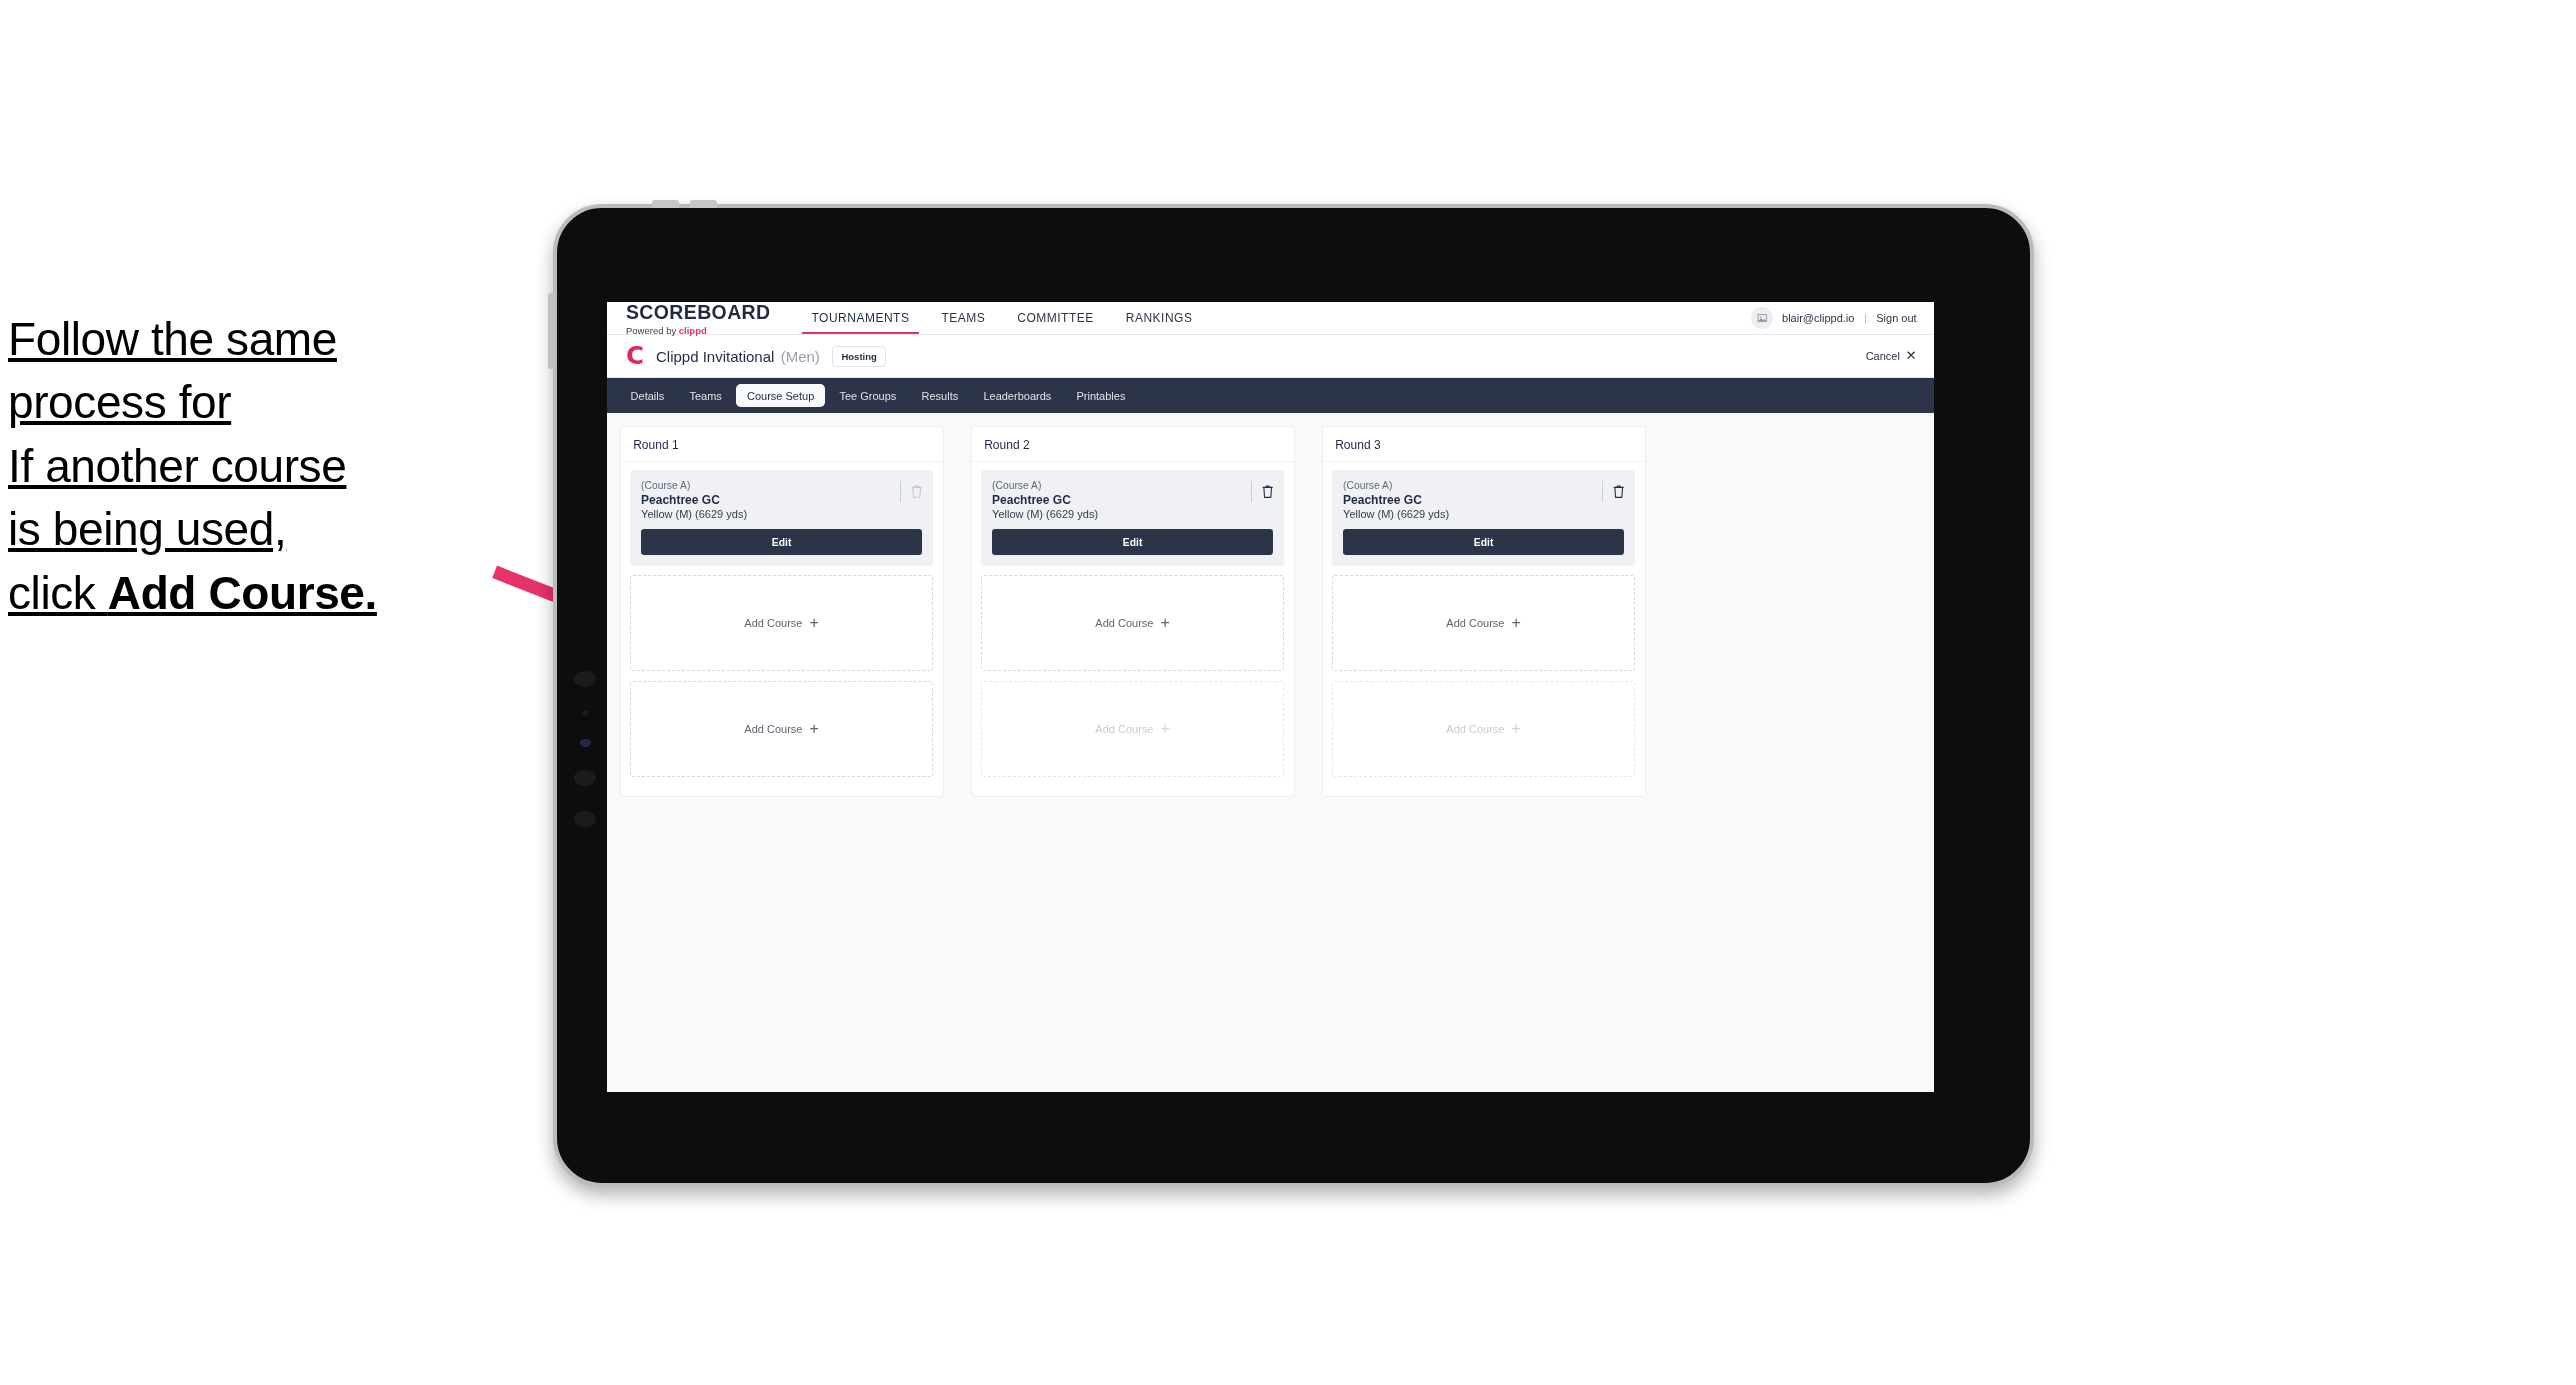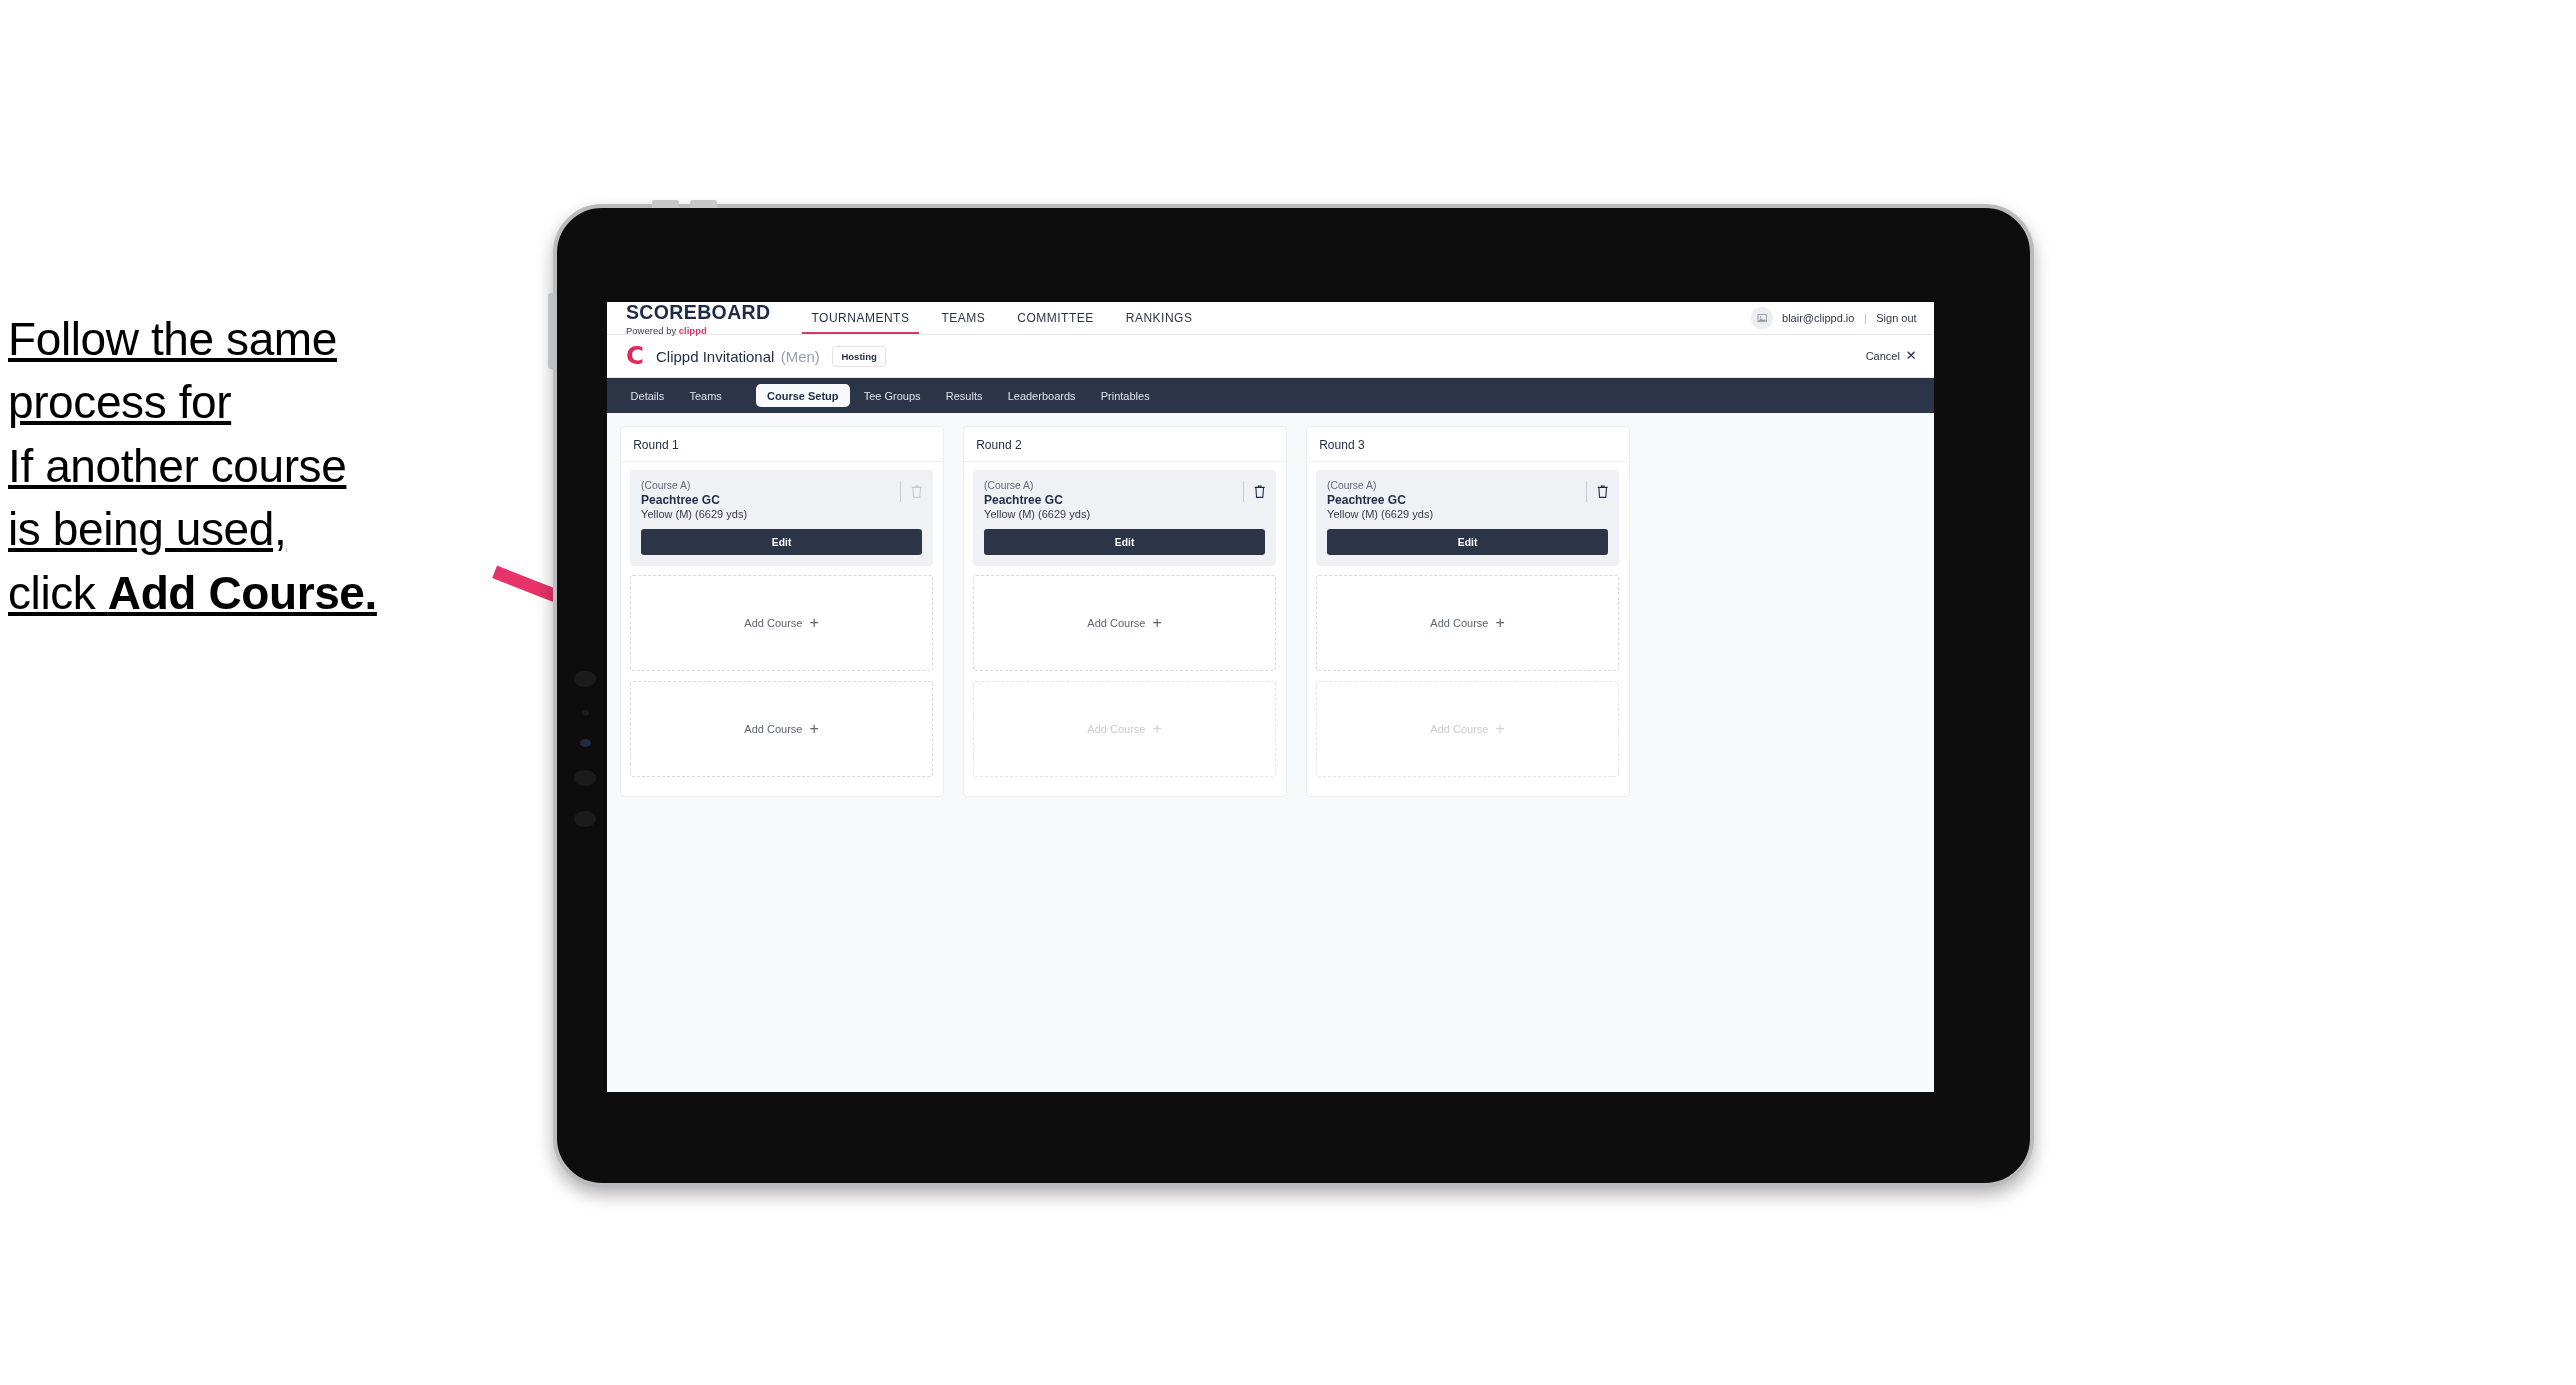--- a/index.html
+++ b/index.html
@@ -139,26 +139,26 @@
   
   #tabstrip {
     height: 35px; background: #2b3547;
     display: flex; align-items: center;
     padding-left: 12.6px; gap: 3.2px;
   }
   .tab {
     font-size: 11px; color: #dfe3ea;
     padding: 5.5px 11px; border-radius: 4.7px; cursor: pointer;
   }
-  .tab.active { background: #f7f9fb; color: #1f2b45; font-weight: 700; margin-left: 20px; }
+  .tab.active { background: #f7f9fb; color: #1f2b45; font-weight: 400; }
 
   
   #board {
     padding: 12.6px 0 0 12.6px;
-    display: flex; gap: 19px; align-items: flex-start;
+    display: flex; gap: 27px; align-items: flex-start;
   }
   .round-col {
     width: 324px; background: #ffffff;
     border: 0.8px solid #ecedf0; border-radius: 4px;
     padding: 0 0 9.5px 0;
   }
   .round-head {
     padding: 11px 12.6px 9.5px 12.6px;
     font-size: 12px; color: #1f2b45; font-weight: 400;
     border-bottom: 0.8px solid #f0f1f4;

